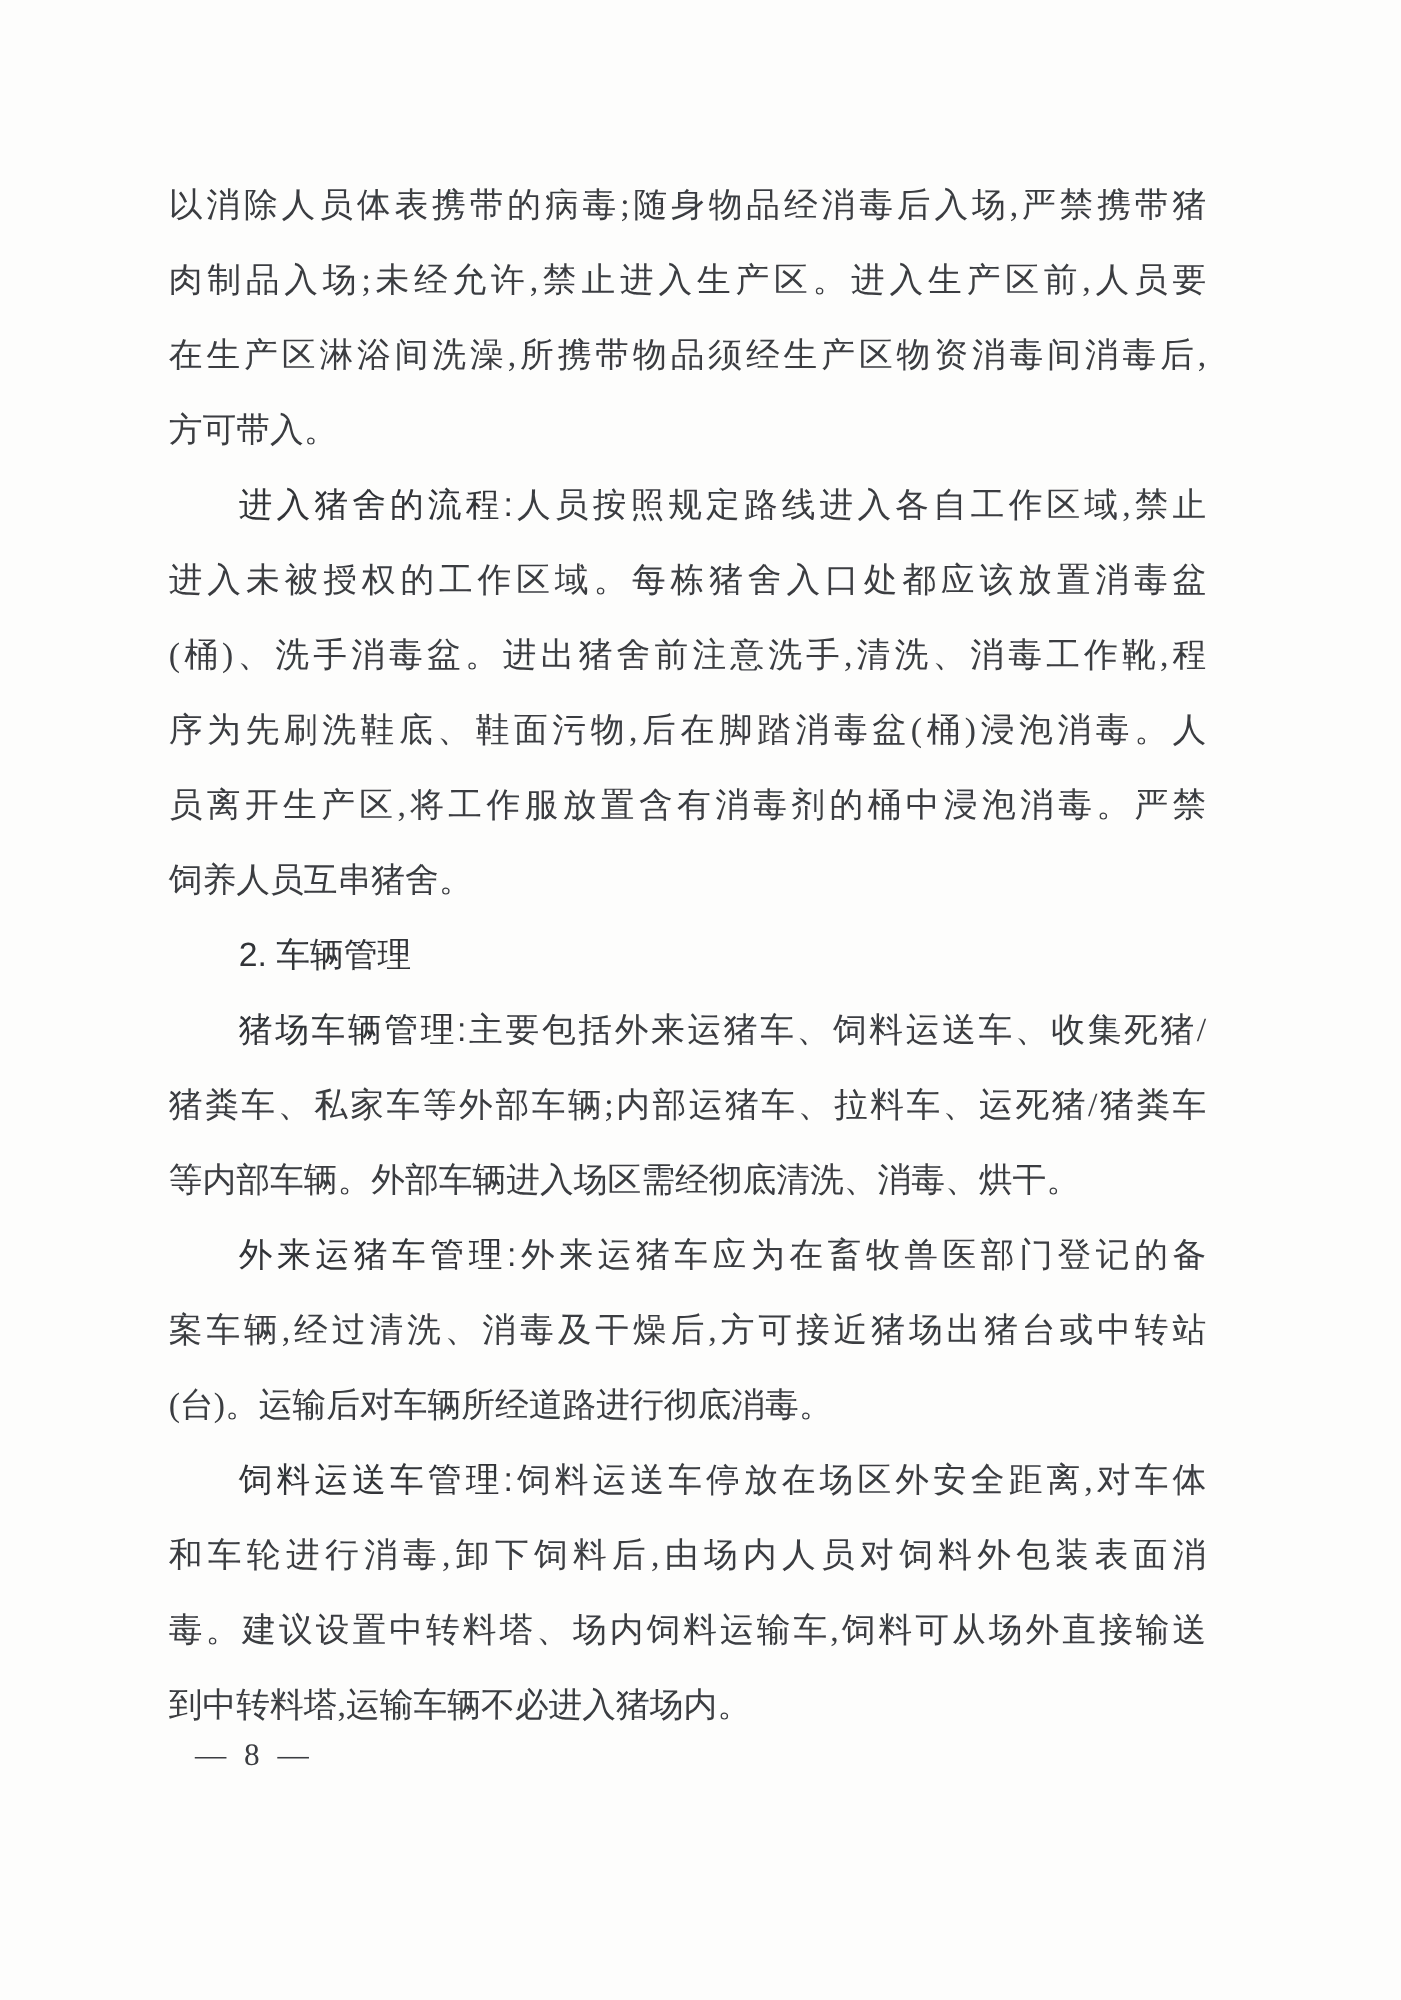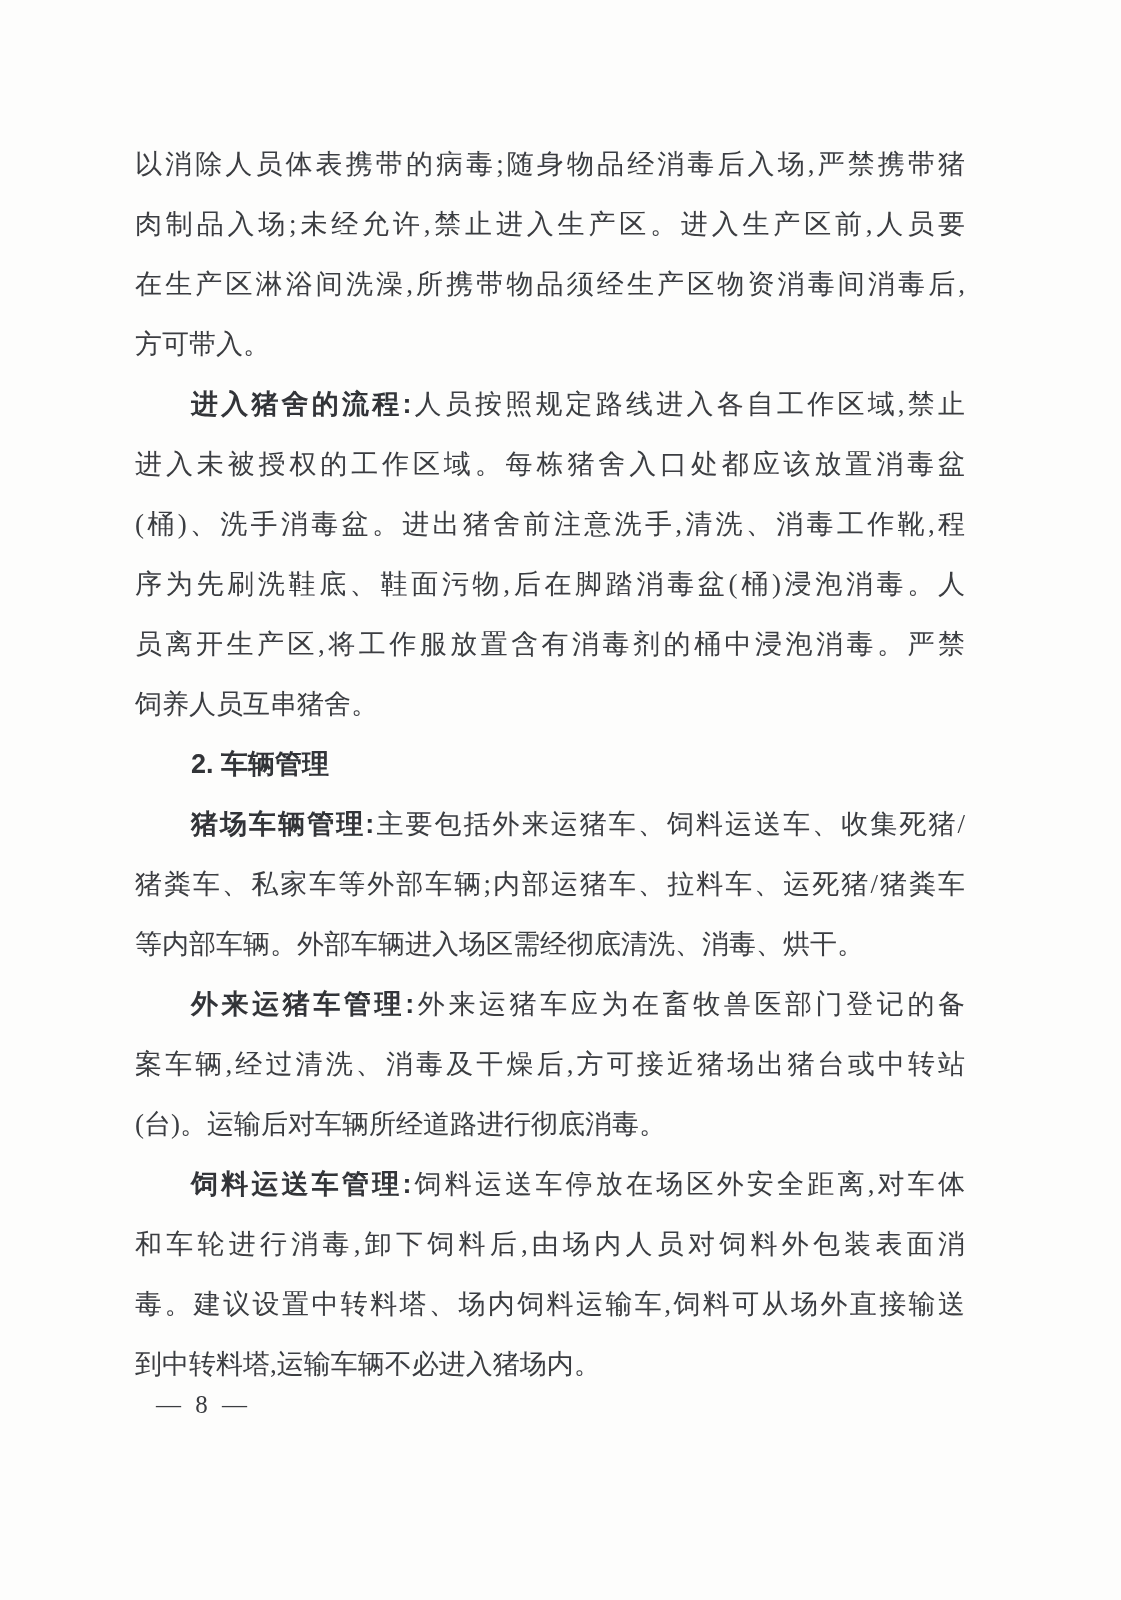--- a/index.html
+++ b/index.html
@@ -33,21 +33,21 @@
     white-space: nowrap;
     font-family: "Liberation Serif", "DejaVu Serif", serif;
   }
   .line.para-end {
     text-align-last: left;
   }
   .line.indent {
     text-indent: 56px;
   }
   .line .lead {
-    font-weight: 700;
+    font-weight: 400;
     color: var(--ink-bold, #323438);
     font-family: "Liberation Sans", "DejaVu Sans", sans-serif;
   }
   .line.heading {
     font-weight: 700;
   }
   .footer {
     position: absolute;
     left: 156px;
     top: 1390px;

